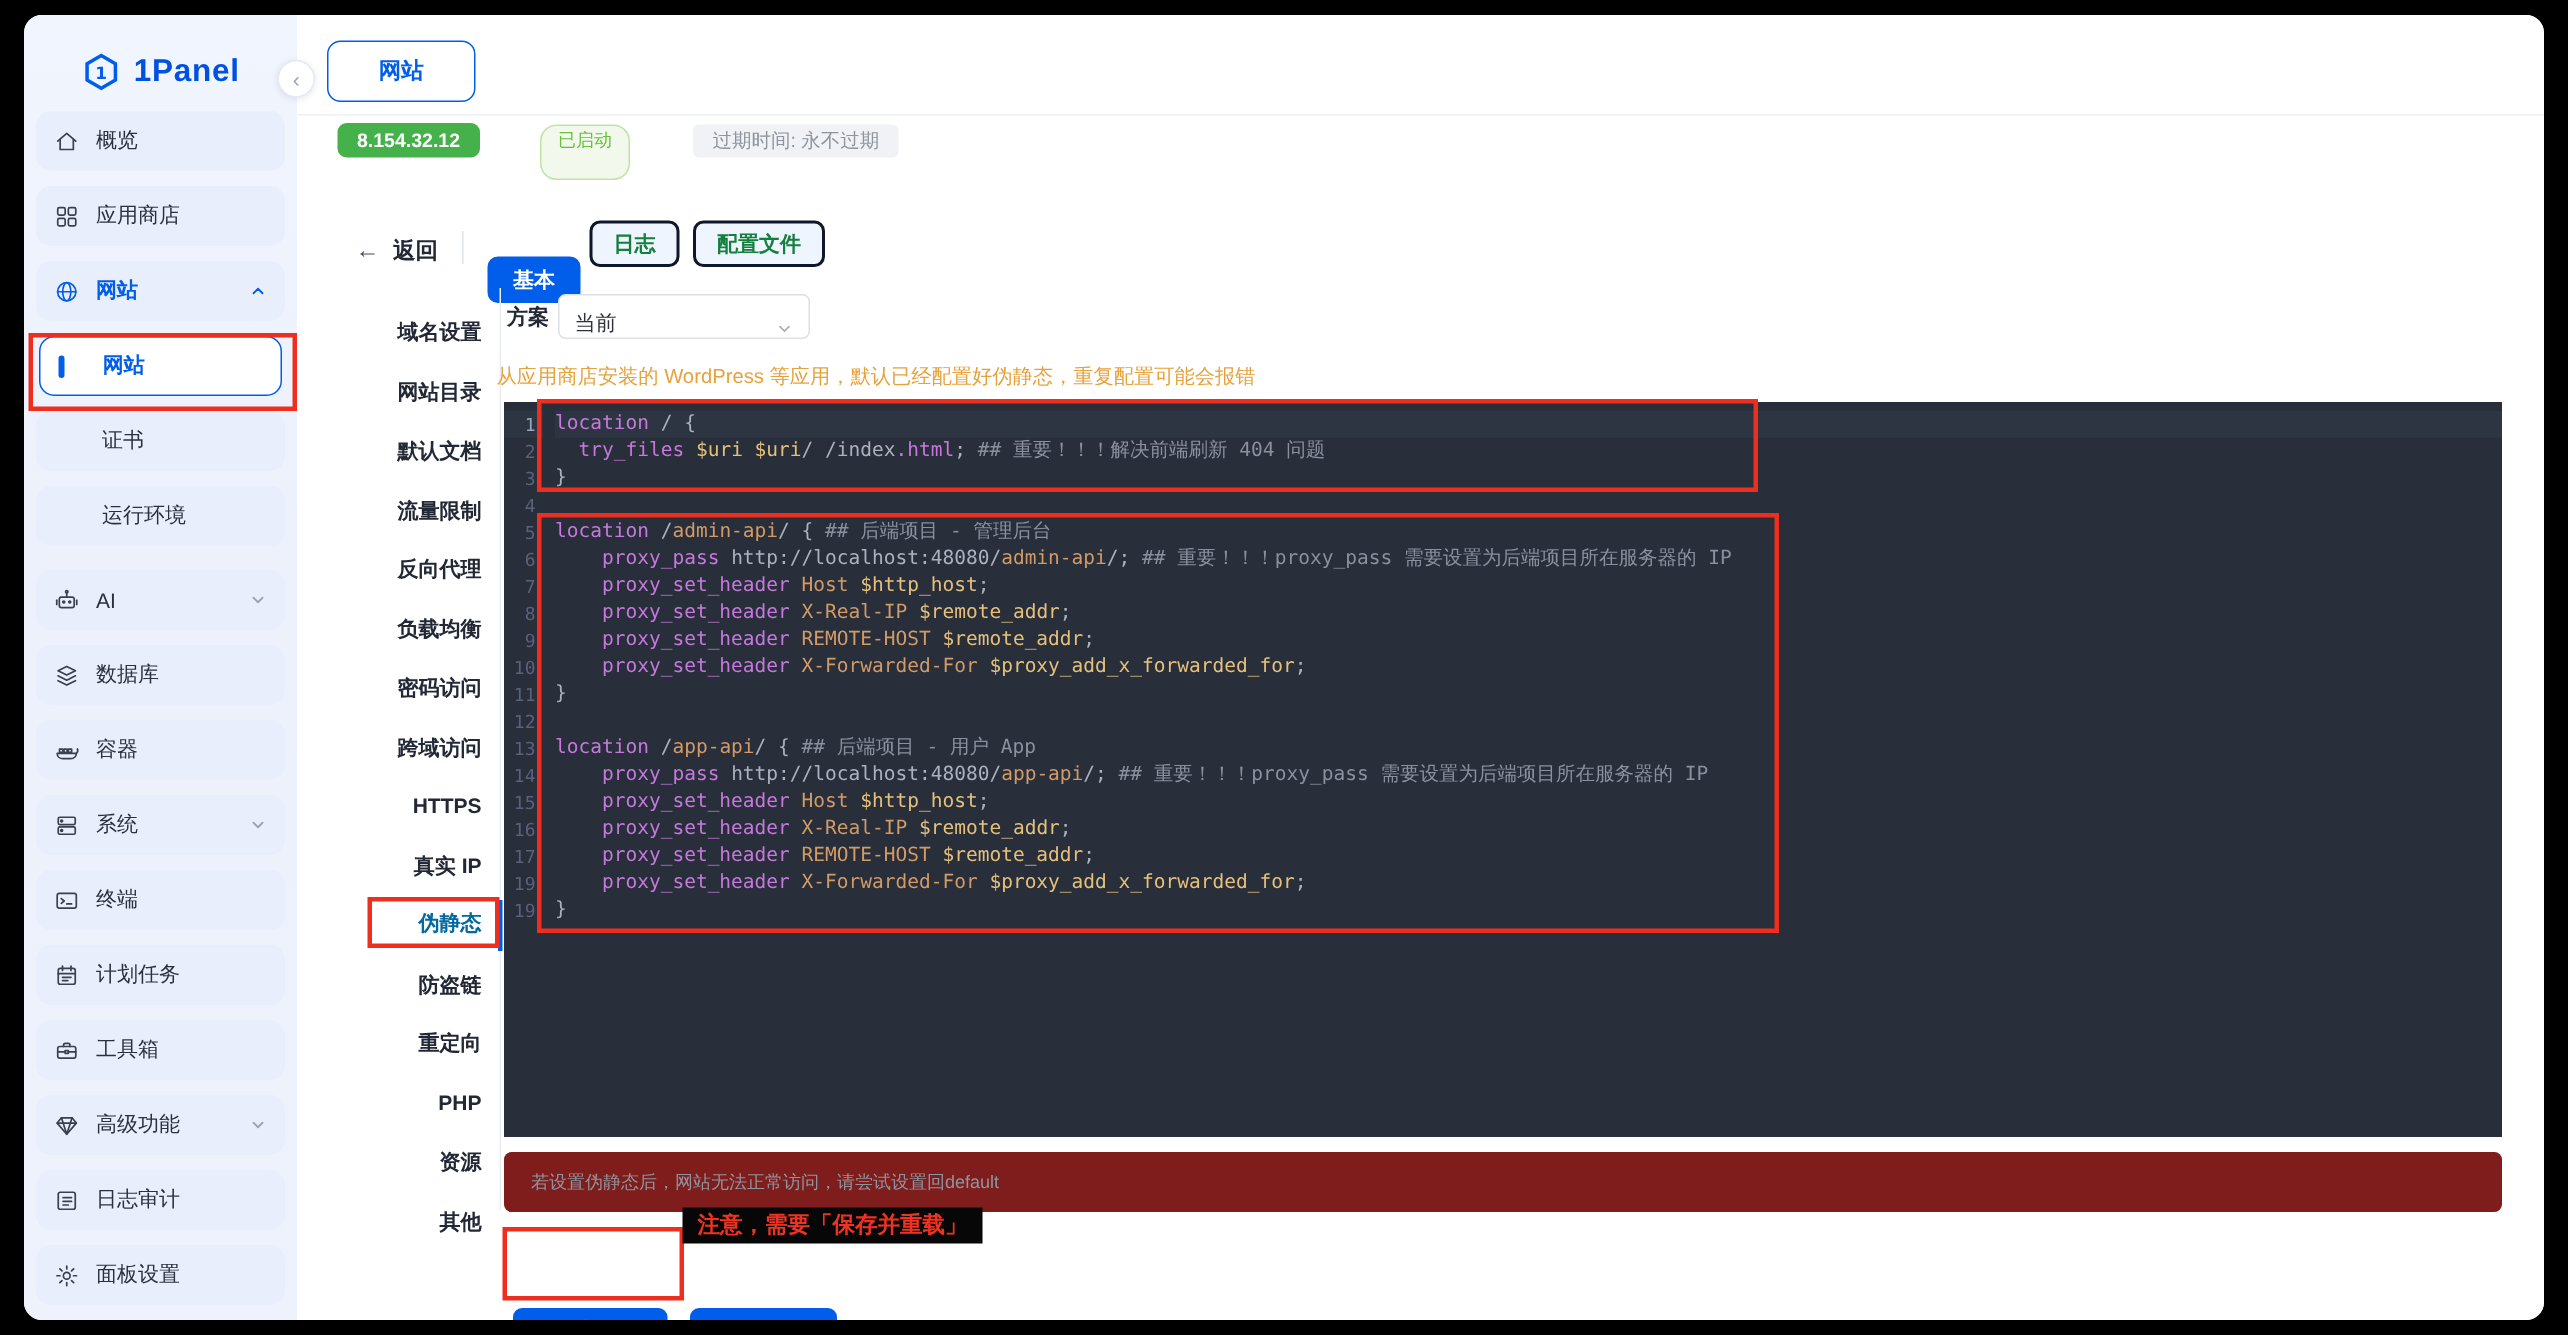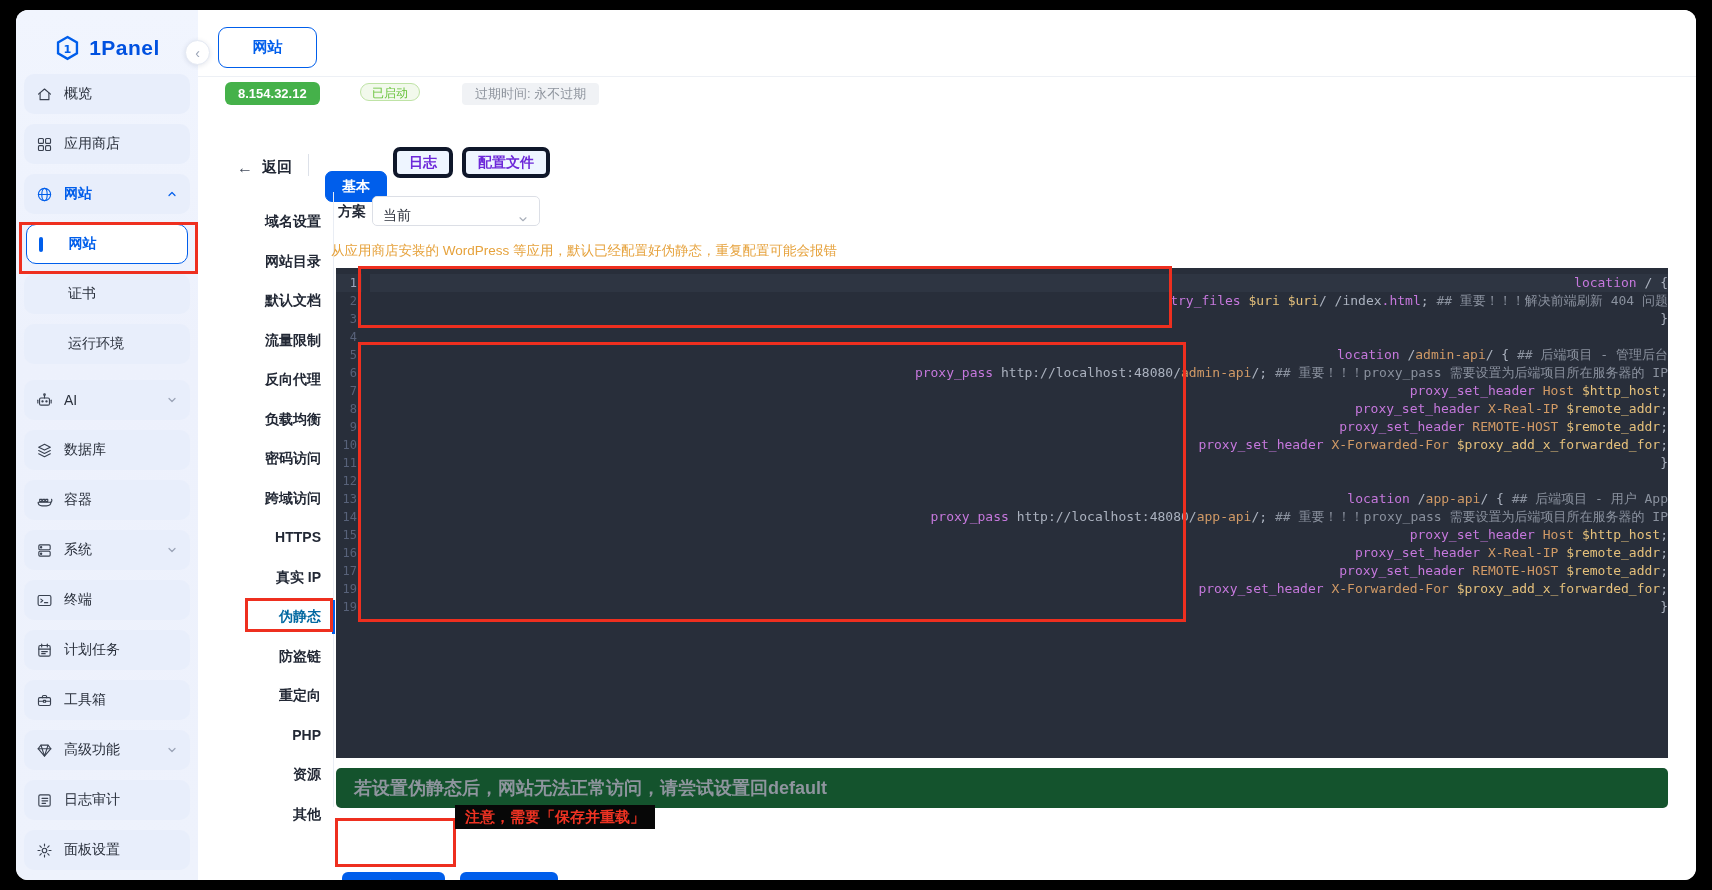--- a/index.html
+++ b/index.html
@@ -37,34 +37,34 @@
 
   
   .main { position:absolute; left:182px; top:0; right:0; bottom:0; background:#fff; }
   .topline { position:absolute; left:0; right:0; top:66px; height:1px; background:#edf0f5; }
   .tab-website { position:absolute; left:20px; top:17px; width:99px; height:41px;
     background:#fff; border:1.5px solid #005eeb; border-radius:9px; color:#005eeb;
     font-size:15px; font-weight:700; cursor:pointer; }
   .ip-badge { position:absolute; left:27px; top:72px; height:23px; line-height:23px;
     padding:0 13px; background:#45b14a; color:#fff; font-size:13px; font-weight:700;
     border-radius:6px; }
-  .state-pill { position:absolute; left:162px; top:73px; height:18px; line-height:19px;
+  .state-pill { position:absolute; left:162px; top:73px; height:37px; line-height:19px;
     padding:0 11px; background:#f2f9ec; border:1px solid #bfe3a6; color:#67c23a;
     font-size:12px; border-radius:11px; }
   .expire-pill { position:absolute; left:264px; top:73px; height:22px; line-height:22px;
     padding:0 13px; background:#f0f2f5; color:#8f959e; font-size:13px; border-radius:4px; }
 
   .back { position:absolute; left:39px; top:148px; display:flex; align-items:center;
     gap:9px; font-size:15px; font-weight:600; color:#222835; cursor:pointer; }
   .back .arrow { font-size:16px; color:#444c5c; }
   .vdiv { position:absolute; left:110px; top:144px; width:1px; height:22px; background:#dde1e9; }
   .seg { position:absolute; top:137px; height:31px; border-radius:7px; font-size:14px;
     font-weight:600; cursor:pointer; }
   .seg-active { background:#005eeb; border:1px solid #005eeb; color:#fff; }
-  .seg-idle { background:#eef5ff; border:4px solid #0f172a; color:#6d28d9; }
+  .seg-idle { background:#eef5ff; border:2px solid #0f172a; color:#15803d; }
   .seg1 { left:127px; width:62px;margin-top:24px; }
   .seg2 { left:195px; width:60px; }
   .seg3 { left:264px; width:88px; }
 
   .sidenav { position:absolute; left:0; top:192px; width:123px; }
   .nav-it { height:39.5px; line-height:39.5px; text-align:right; font-size:14px;
     font-weight:600; color:#222835; cursor:pointer; padding-right:0; }
   .nav-active { color:#0369a1;font-family:Liberation Serif, serif; }
   .nav-divider { position:absolute; left:135px; top:182px; width:1px; height:615px; background:#e9edf4; }
   .nav-indicator { position:absolute; left:134px; top:590px; width:3px; height:34px; background:#005eeb; }
@@ -78,28 +78,28 @@
 
   
   .editor { position:absolute; left:138px; top:258px; width:1332px; height:490px;
     background:#282e3a; display:flex; overflow:hidden;
     font-family:"DejaVu Sans Mono","Liberation Mono",monospace; font-size:13px; }
   .gutter { width:26px; padding-top:6px; flex:none; }
   .gl { height:18px; line-height:18px; text-align:right; padding-right:5px;
     color:#58627a; font-size:12px; }
   .gl-a { color:#9aa5bd; background:#2e3542; }
   .code { flex:1; padding:6px 0 0 8px; }
-  .cl { height:18px; line-height:18px; white-space:pre;text-align:right; }
+  .cl { height:18px; line-height:18px; white-space:pre; }
   .cl-a { background:#2e3542; }
   .tk-k { color:#c678dd; } .tk-v { color:#e5c07b; } .tk-o { color:#d19a66; }
   .tk-w { color:#abb2bf; } .tk-c { color:#8a919e; }
 
   .note { position:absolute; left:138px; top:758px; width:1332px; height:40px;
-    background:#14532d; border-radius:5px; line-height:40px; padding-left:18px;
-    font-size:18px; color:#8f959e;font-weight:bold; }
+    background:#7f1d1d; border-radius:5px; line-height:40px; padding-left:18px;
+    font-size:12px; color:#8f959e; }
   .tooltip { position:absolute; left:257px; top:795px; height:24px; line-height:24px;
     background:#070707; color:#ef3323; font-size:15px; font-weight:700;
     padding:0 10px; z-index:8; }
   .btn-primary { position:absolute; top:818px; height:31px; background:#005eeb;
     border:none; border-radius:6px; color:#fff; font-size:14px; font-weight:600; cursor:pointer;margin-top:44px; }
   .btn-save { left:144px; width:103px; }
   .btn-tpl { left:262px; width:98px; }
 
   
   .anno { position:absolute; border:3px solid #ee2f1f; pointer-events:none; z-index:7; }

